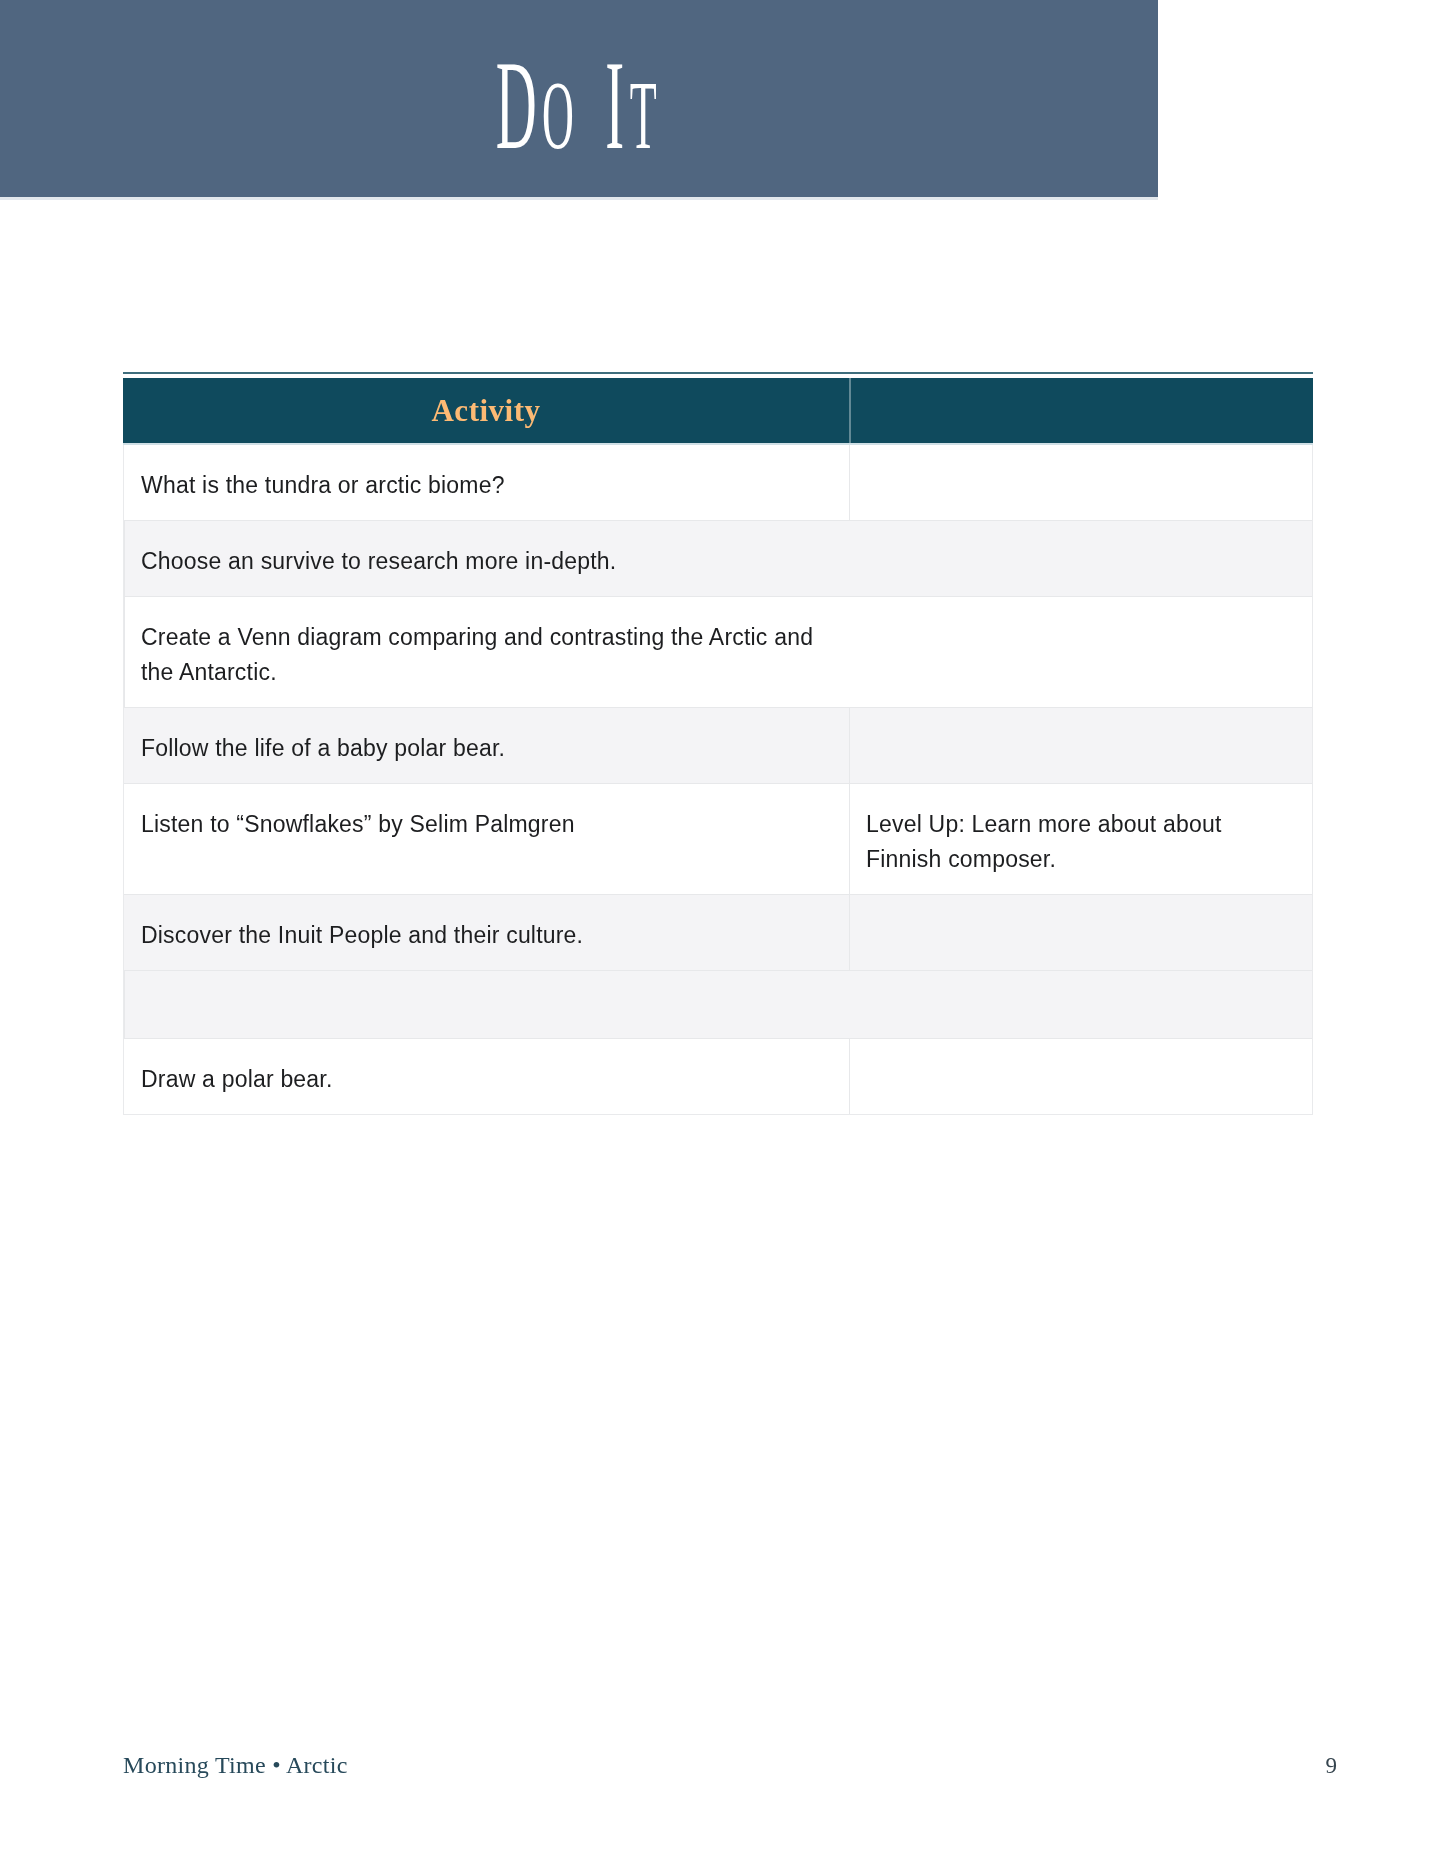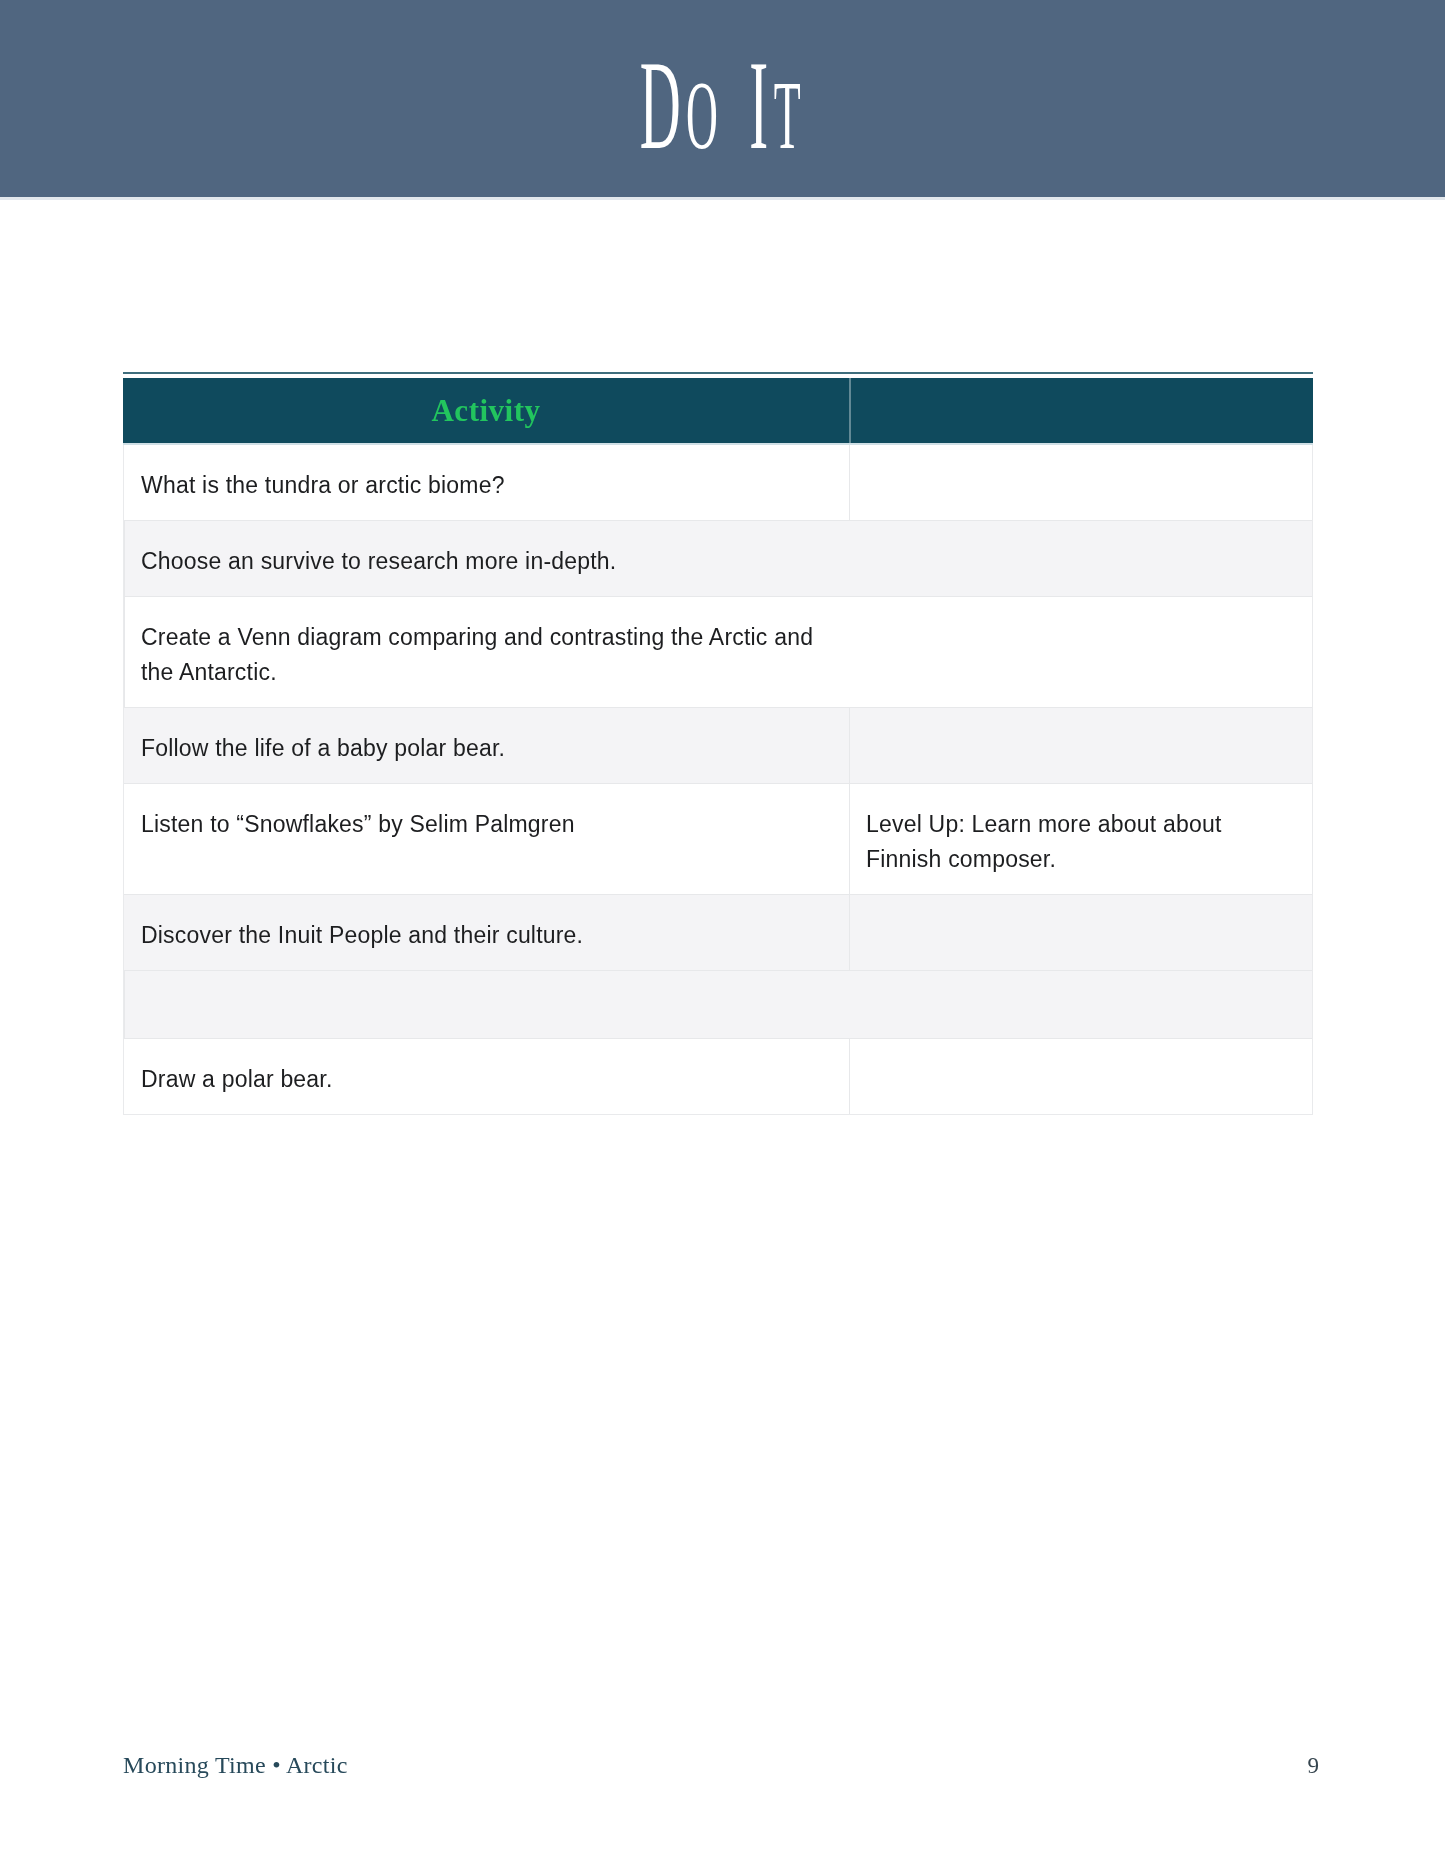--- a/index.html
+++ b/index.html
@@ -8,21 +8,21 @@
     width: 1445px; height: 1869px;
     position: relative;
     font-family: "Liberation Sans", sans-serif;
     color: #1d1e20;
     overflow: hidden;
   }
 
   
   .banner {
     position: absolute; top: 0; left: 0;
-    width: 1445px; height: 200px;
+    width: 1158px; height: 200px;
     display: flex; align-items: center; justify-content: center;
     border-bottom: 3px solid #e2e7ec;
   }
   .banner-title {
     display: flex; align-items: baseline;
     transform: scaleX(0.45);
     transform-origin: center;
     font-family: "Liberation Serif", serif;
     font-weight: 400;
     color: #ffffff;
@@ -46,21 +46,21 @@
     content: ""; position: absolute; top: -6px; left: 0; right: 0;
     height: 2px; background: rgba(15, 74, 93, 0.8);
   }
   .thead {
     display: grid; grid-template-columns: 726px 464px;
     height: 67px;
     border-bottom: 2px solid #cfdfe5;
   }
   .th {
     display: flex; align-items: center; justify-content: center;
-    color: #22c55e;
+    color: #fdba74;
     font-family: "Liberation Serif", serif;
     font-weight: 700;
     font-size: 31px;
     letter-spacing: 0.5px;
   }
   .th + .th { border-left: 2px solid rgba(255,255,255,0.35); }
   .tbody {
     border: 1px solid #e9eaec;
     border-top: none;
   }
@@ -71,21 +71,21 @@
   .cell {
     padding: 23px 22px 17px 17px;
     line-height: 35px;
     min-height: 67px;
   }
   .cell.ext { border-left: 1px solid #e7e8ea; padding-left: 16px; }
   .activity-italic { font-style: italic; }
 
   
   .page-footer {
-    position: absolute; left: 123px; right: 126px; top: 1752px;
+    position: absolute; left: 123px; right: 108px; top: 1752px;
     display: flex; justify-content: space-between; align-items: baseline;
     font-family: "Liberation Serif", serif;
   }
   .footer-left { color: #27495a; font-size: 24px; letter-spacing: 0.3px; }
   .page-num    { color: #36454f; font-size: 23px; }
 </style>
 </head>
 <body>
 
 <div class="page">

